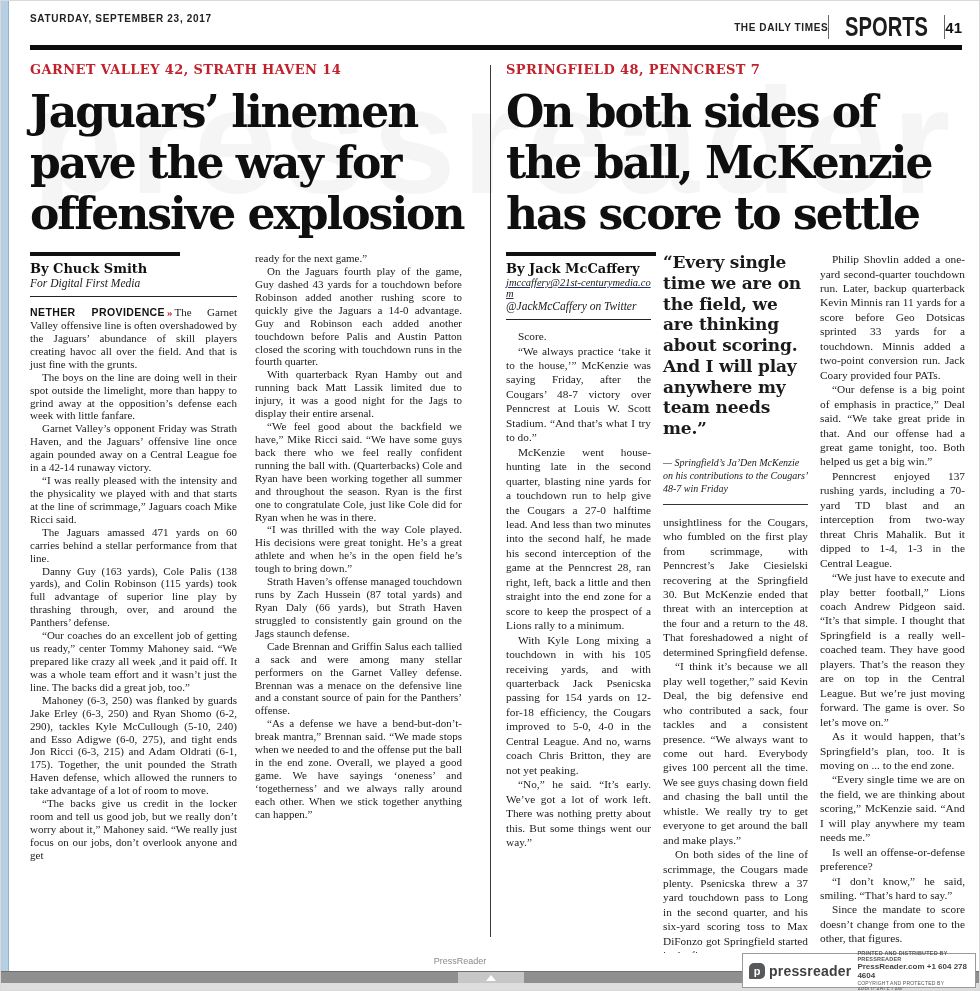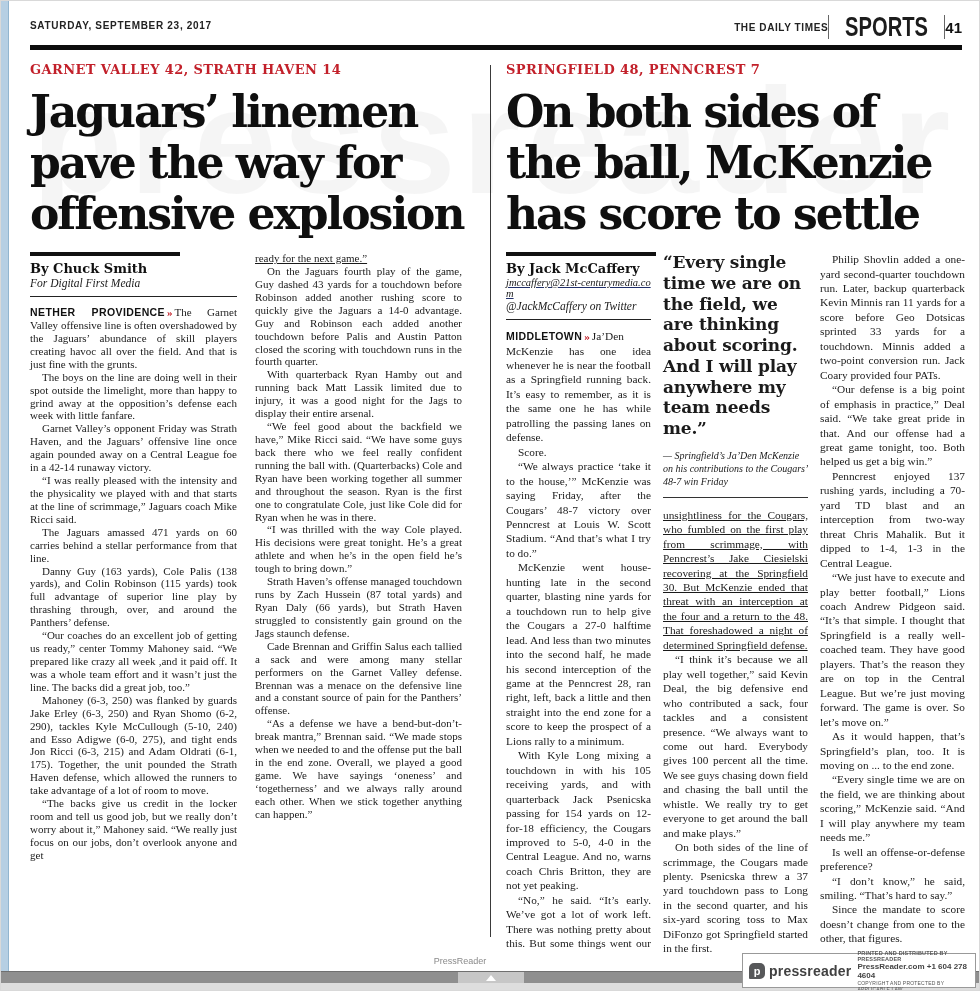--- a/index.html
+++ b/index.html
@@ -12,21 +12,21 @@
   .page-frame { position:absolute; inset:0; border:1px solid #d9d9d9; pointer-events:none; z-index:9; }
   .viewer-strip { position:absolute; left:0; top:0; width:9px; height:971px;
     background:#b6cfe3; border-right:1px solid #92b5cf; }
   .page { position:absolute; left:10px; top:0; width:968px; height:971px; background:#fff; }
 
   .watermark { position:absolute; top:55px; left:0; width:100%; text-align:center;
     font:bold 150px "Liberation Sans", sans-serif; color:rgba(0,0,0,0.04);
     letter-spacing:6px; pointer-events:none; white-space:nowrap; overflow:hidden; }
 
   
-  .masthead { display:flex; justify-content:space-between; align-items:center; padding:13px 16px 0 20px; }
+  .masthead { display:flex; justify-content:space-between; align-items:flex-start; padding:13px 16px 0 20px; }
   .m-date { font:bold 10px "Liberation Sans", sans-serif; letter-spacing:.7px; color:#222; padding-bottom:4px; }
   .m-right { display:flex; align-items:center; }
   .m-paper { font:bold 10px "Liberation Sans", sans-serif; letter-spacing:.6px; color:#222; }
   .vdiv { width:1px; height:24px; background:#666; }
   .m-section { font:bold 28px/1 "Liberation Sans", sans-serif; color:#1c1c1c;
     transform:scaleX(.72); transform-origin:center; letter-spacing:0; }
   .m-pageno { font:bold 15px "Liberation Sans", sans-serif; color:#111; }
   .masthead-rule { height:5px; background:#0d0d0d; margin:4px 16px 0 20px; }
 
   
@@ -45,27 +45,27 @@
   .byline-email { font:italic 10.5px "Liberation Serif", serif; text-decoration:underline;
     text-decoration-color:#21306b; word-break:break-all; margin-top:1px; }
   .byline-rule { border-top:1.5px solid #222; margin:7px 0 9px; }
 
   .cols2 { display:flex; gap:18px; }
   .colL { width:207px; flex:none; font-size:11px; line-height:1.175; text-align:justify; }
   .cols3 { display:flex; gap:12px; }
   .colR { width:145px; flex:none; font-size:11.3px; line-height:1.28; text-align:justify; }
 
   .paras p { margin:0; text-indent:12px; }
-  .paras.cont p:first-child { text-indent:0;text-decoration:underline; }
+  .paras.cont p:first-child { text-indent:0; }
   .lead-para { margin:0; text-indent:0; }
   .dateline { font:bold 10.5px "Liberation Sans", sans-serif; letter-spacing:.4px; color:#111; }
   .dsep { color:#c2202a; font-weight:bold; padding:0 2px; }
 
   .pullquote { font:bold 17px/1.22 "DejaVu Serif", serif; letter-spacing:-.2px; color:#1b1b1b; text-align:left; }
-  .pq-attr { font:italic 10px/1.3 "Liberation Serif", serif; margin-top:10px; text-align:left; }
+  .pq-attr { font:italic 10px/1.3 "Liberation Serif", serif; margin-top:17px; text-align:left; }
   .pq-rule { border-top:1px solid #333; margin:9px 0 10px; }
 
   
   .pr-label { position:absolute; top:956px; left:300px; width:320px; text-align:center;
     font:9px "Liberation Sans", sans-serif; color:#8a8a8a; z-index:4; }
   .scrollbar { position:absolute; left:0; top:971px; width:980px; height:12px;
     background:#8f8f8f; border-top:1px solid #707070; z-index:3; }
   .scroll-thumb { position:absolute; left:458px; top:0; width:66px; height:12px; background:#c7c7c7;
     display:flex; align-items:center; justify-content:center; }
   .thumb-arrow { width:0; height:0; border-left:5px solid transparent; border-right:5px solid transparent;
@@ -152,23 +152,20 @@
       <h1 class="headline">On both sides of
 the ball, McKenzie
 has score to settle</h1>
       <div class="cols3">
         <div class="colR">
           <div class="byline-bar"></div>
           <div class="byline-name">By Jack McCaffery</div>
           <div class="byline-email">jmccaffery@21st-centurymedia.com</div>
           <div class="byline-twitter">@JackMcCaffery on Twitter</div>
           <div class="byline-rule"></div>
-          <p class="lead-para">
-            <span class="dateline">MIDDLETOWN</span><span class="dsep">»</span><span>Ja’Den McKenzie has one idea whenever he is near the football as a Springfield running back. It’s easy to remember, as it is the same one he has while patrolling the passing lanes on defense.</span>
-          </p>
           <div class="paras">
               <p>Score.</p>
               <p>“We always practice ‘take it to the house,’” McKenzie was saying Friday, after the Cougars’ 48-7 victory over Penncrest at Louis W. Scott Stadium. “And that’s what I try to do.”</p>
               <p>McKenzie went house-hunting late in the second quarter, blasting nine yards for a touchdown run to help give the Cougars a 27-0 halftime lead. And less than two minutes into the second half, he made his second interception of the game at the Penncrest 28, ran right, left, back a little and then straight into the end zone for a score to keep the prospect of a Lions rally to a minimum.</p>
               <p>With Kyle Long mixing a touchdown in with his 105 receiving yards, and with quarterback Jack Psenicska passing for 154 yards on 12-for-18 efficiency, the Cougars improved to 5-0, 4-0 in the Central League. And no, warns coach Chris Britton, they are not yet peaking.</p>
               <p>“No,” he said. “It’s early. We’ve got a lot of work left. There was nothing pretty about this. But some things went our way.”</p>
             </div>
         </div>
         <div class="colR">
           <div class="pullquote">“Every single time we are on the field, we are thinking about scoring. And I will play anywhere my team needs me.”</div>

